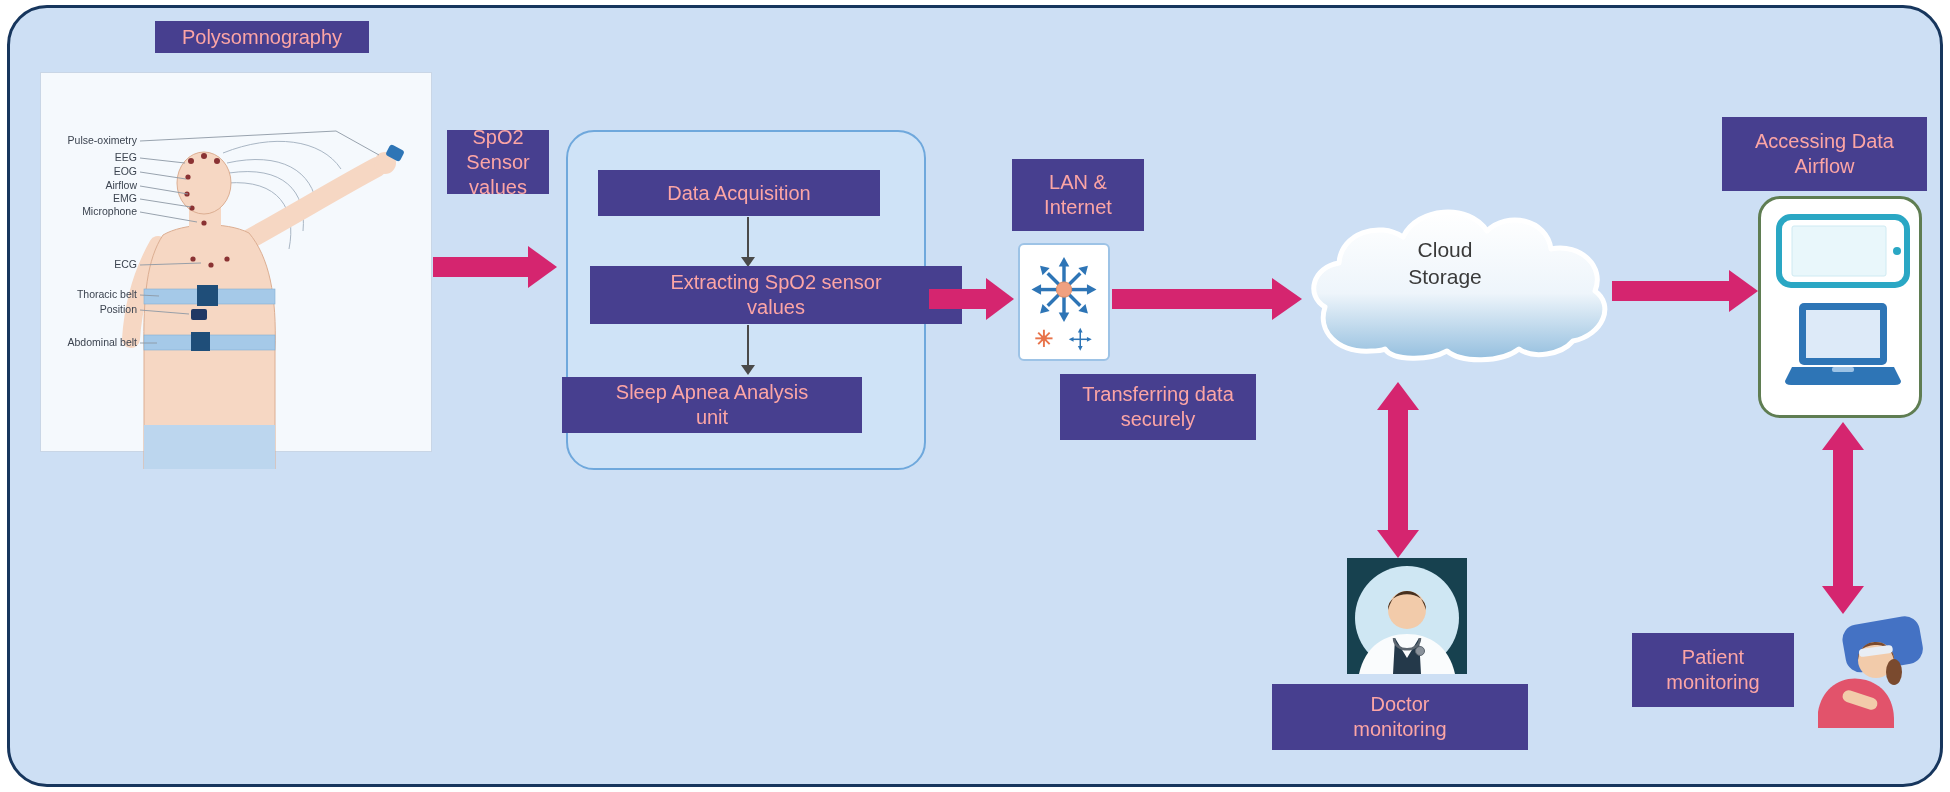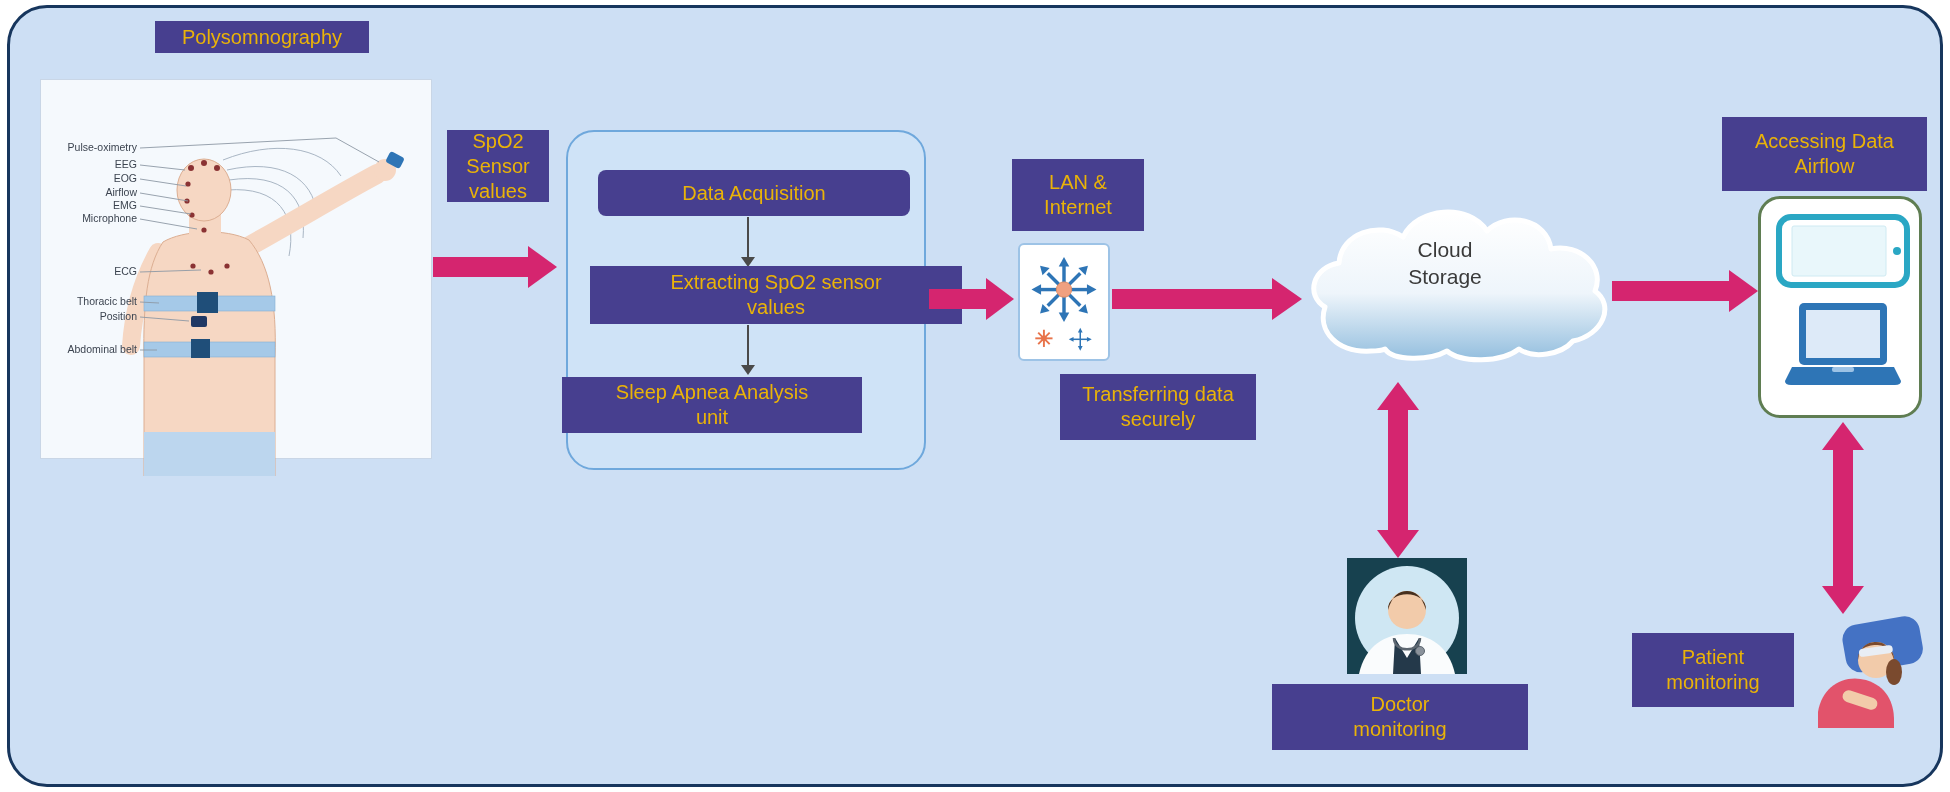--- a/index.html
+++ b/index.html
@@ -6,21 +6,21 @@
   body{
     width:1950px;height:792px;position:relative;background:#ffffff;
     font-family:"Liberation Sans",sans-serif;overflow:hidden;
   }
   .frame{
     position:absolute;left:7px;top:5px;width:1936px;height:782px;
     box-sizing:border-box;background:#cddff4;border:3px solid #17365d;border-radius:40px;
   }
   .abs{position:absolute;}
   .plabel{
-    position:absolute;background:#473f8f;color:#eab308;
+    position:absolute;background:#473f8f;color:#fca5a5;
     display:flex;align-items:center;justify-content:center;text-align:center;
     font-size:20px;line-height:1.25;white-space:pre-line;padding:2px 4px;box-sizing:border-box;
   }
   .panel{
     position:absolute;box-sizing:border-box;
   }
   .proc{
     background:#cfe3f7;border:2px solid #6fa8dc;border-radius:28px;
   }
   .psgbox{
@@ -36,21 +36,21 @@
   .tri{position:absolute;width:0;height:0;}
   .flowline{position:absolute;width:2px;background:#4a4a4a;}
 </style>
 </head>
 <body>
 
 <div class="frame"></div>
 
 <div class="plabel" style="left:155px;top:21px;width:214px;height:32px;">Polysomnography</div>
 
-<div class="panel psgbox" style="left:40px;top:72px;width:392px;height:380px;margin-top:7px;">
+<div class="panel psgbox" style="left:40px;top:72px;width:392px;height:380px;">
   <svg viewBox="0 0 392 396" width="392" height="396">
 
     <g stroke="#a9b6c4" stroke-width="1" fill="none">
       <path d="M182,80 C232,60 280,66 300,96"></path>
       <path d="M186,90 C240,78 272,98 276,134"></path>
       <path d="M188,100 C242,92 266,118 262,158"></path>
       <path d="M186,110 C238,106 256,136 248,176"></path>
     </g>
 
     <g>
@@ -106,30 +106,30 @@
       <text x="96" y="129">EMG</text>
       <text x="96" y="142">Microphone</text>
       <text x="96" y="195">ECG</text>
       <text x="96" y="225">Thoracic belt</text>
       <text x="96" y="240">Position</text>
       <text x="96" y="273">Abdominal belt</text>
     </g>
   </svg>
 </div>
 
-<div class="plabel" style="left:447px;top:130px;width:102px;height:72px;">SpO2 Sensor values</div>
+<div class="plabel" style="left:447px;top:130px;width:102px;height:64px;">SpO2 Sensor values</div>
 
 <div class="abs" style="left:433px;top:246px;width:124px;height:42px;">
   <div class="ab" style="left:0;top:11px;width:95px;height:20px;"></div>
   <div class="tri" style="left:95px;top:0;border-top:21px solid transparent;border-bottom:21px solid transparent;border-left:29px solid #d5256f;"></div>
 </div>
 
 <div class="panel proc" style="left:566px;top:130px;width:360px;height:340px;"></div>
 
-<div class="plabel" style="left:598px;top:170px;width:312px;height:46px;border-radius:8px;">Data Acquisition</div>
+<div class="plabel" style="left:598px;top:170px;width:282px;height:46px;">Data Acquisition</div>
 
 <div class="flowline" style="left:747px;top:217px;height:41px;"></div>
 <div class="tri" style="left:741px;top:257px;border-left:7px solid transparent;border-right:7px solid transparent;border-top:10px solid #4a4a4a;"></div>
 
 <div class="plabel" style="left:590px;top:266px;width:372px;height:58px;text-align:center;">Extracting SpO2 sensor
 values</div>
 
 <div class="flowline" style="left:747px;top:325px;height:41px;"></div>
 <div class="tri" style="left:741px;top:365px;border-left:7px solid transparent;border-right:7px solid transparent;border-top:10px solid #4a4a4a;"></div>
 

